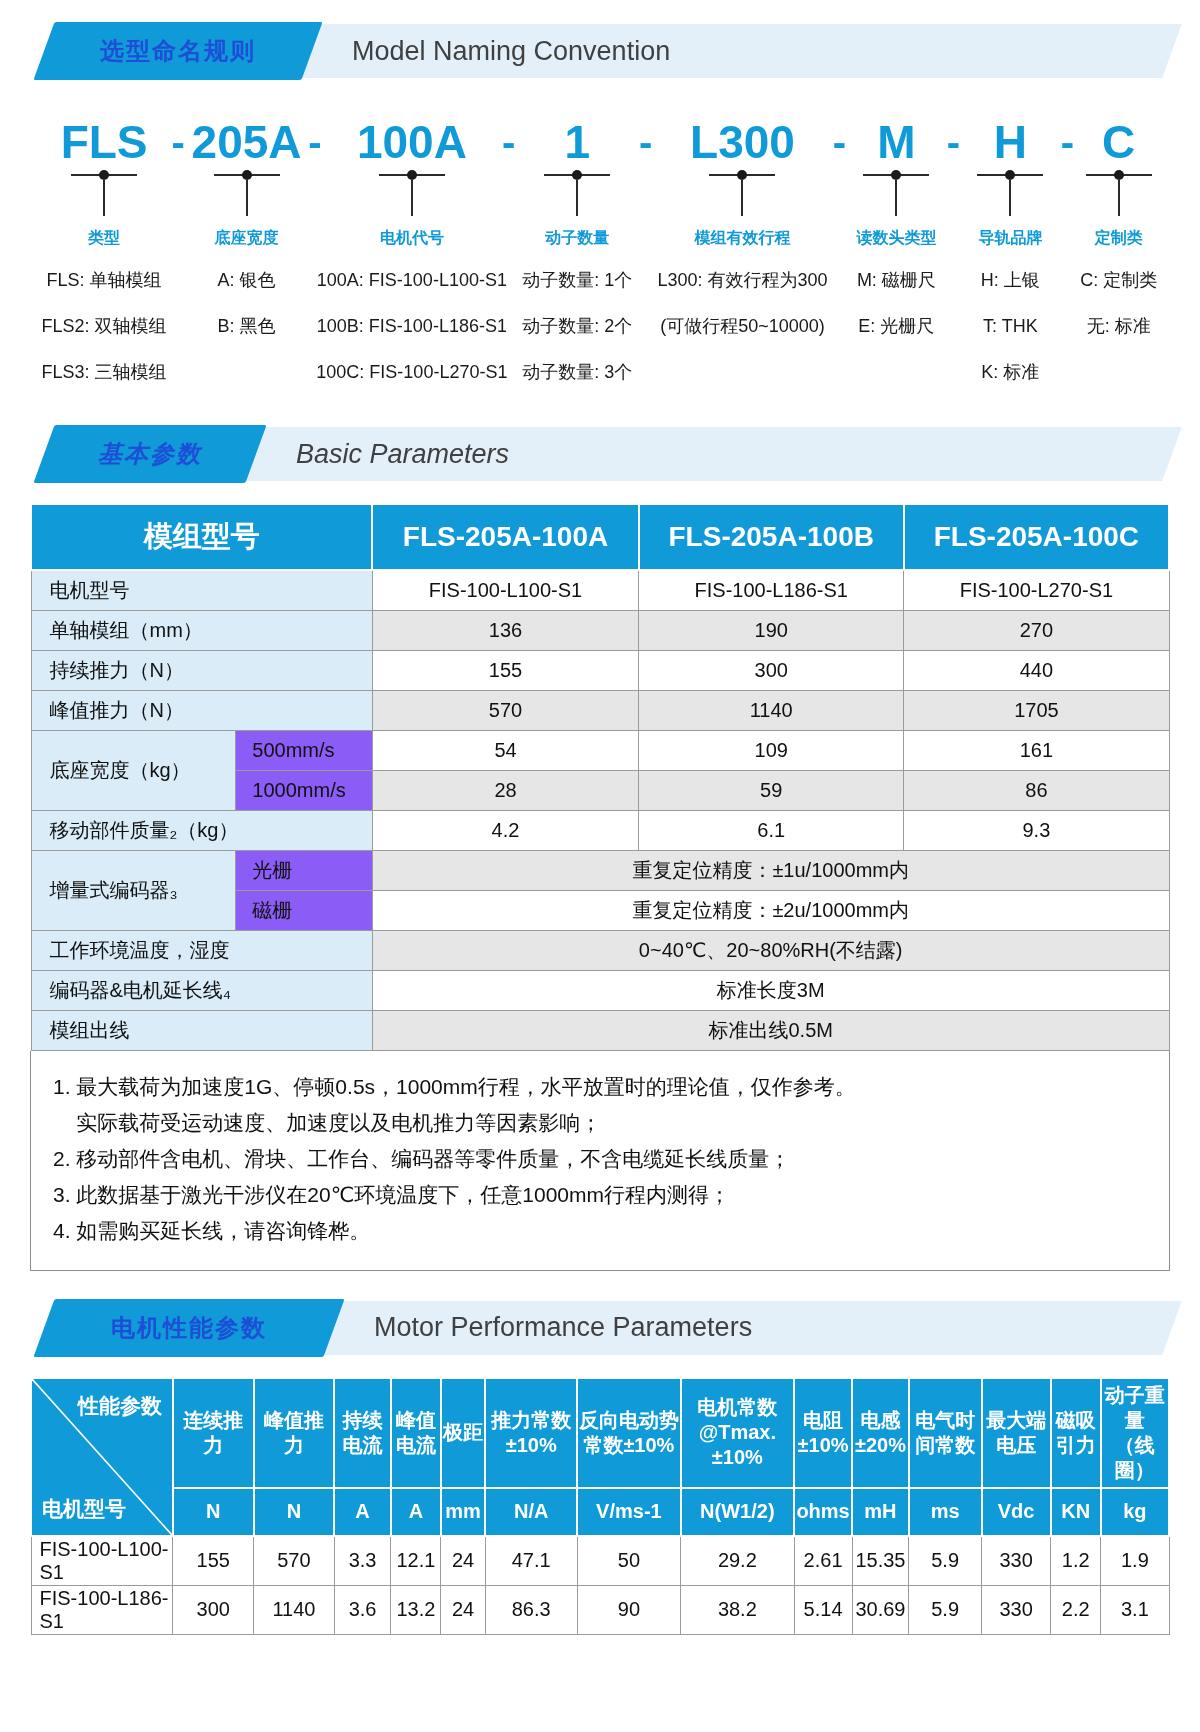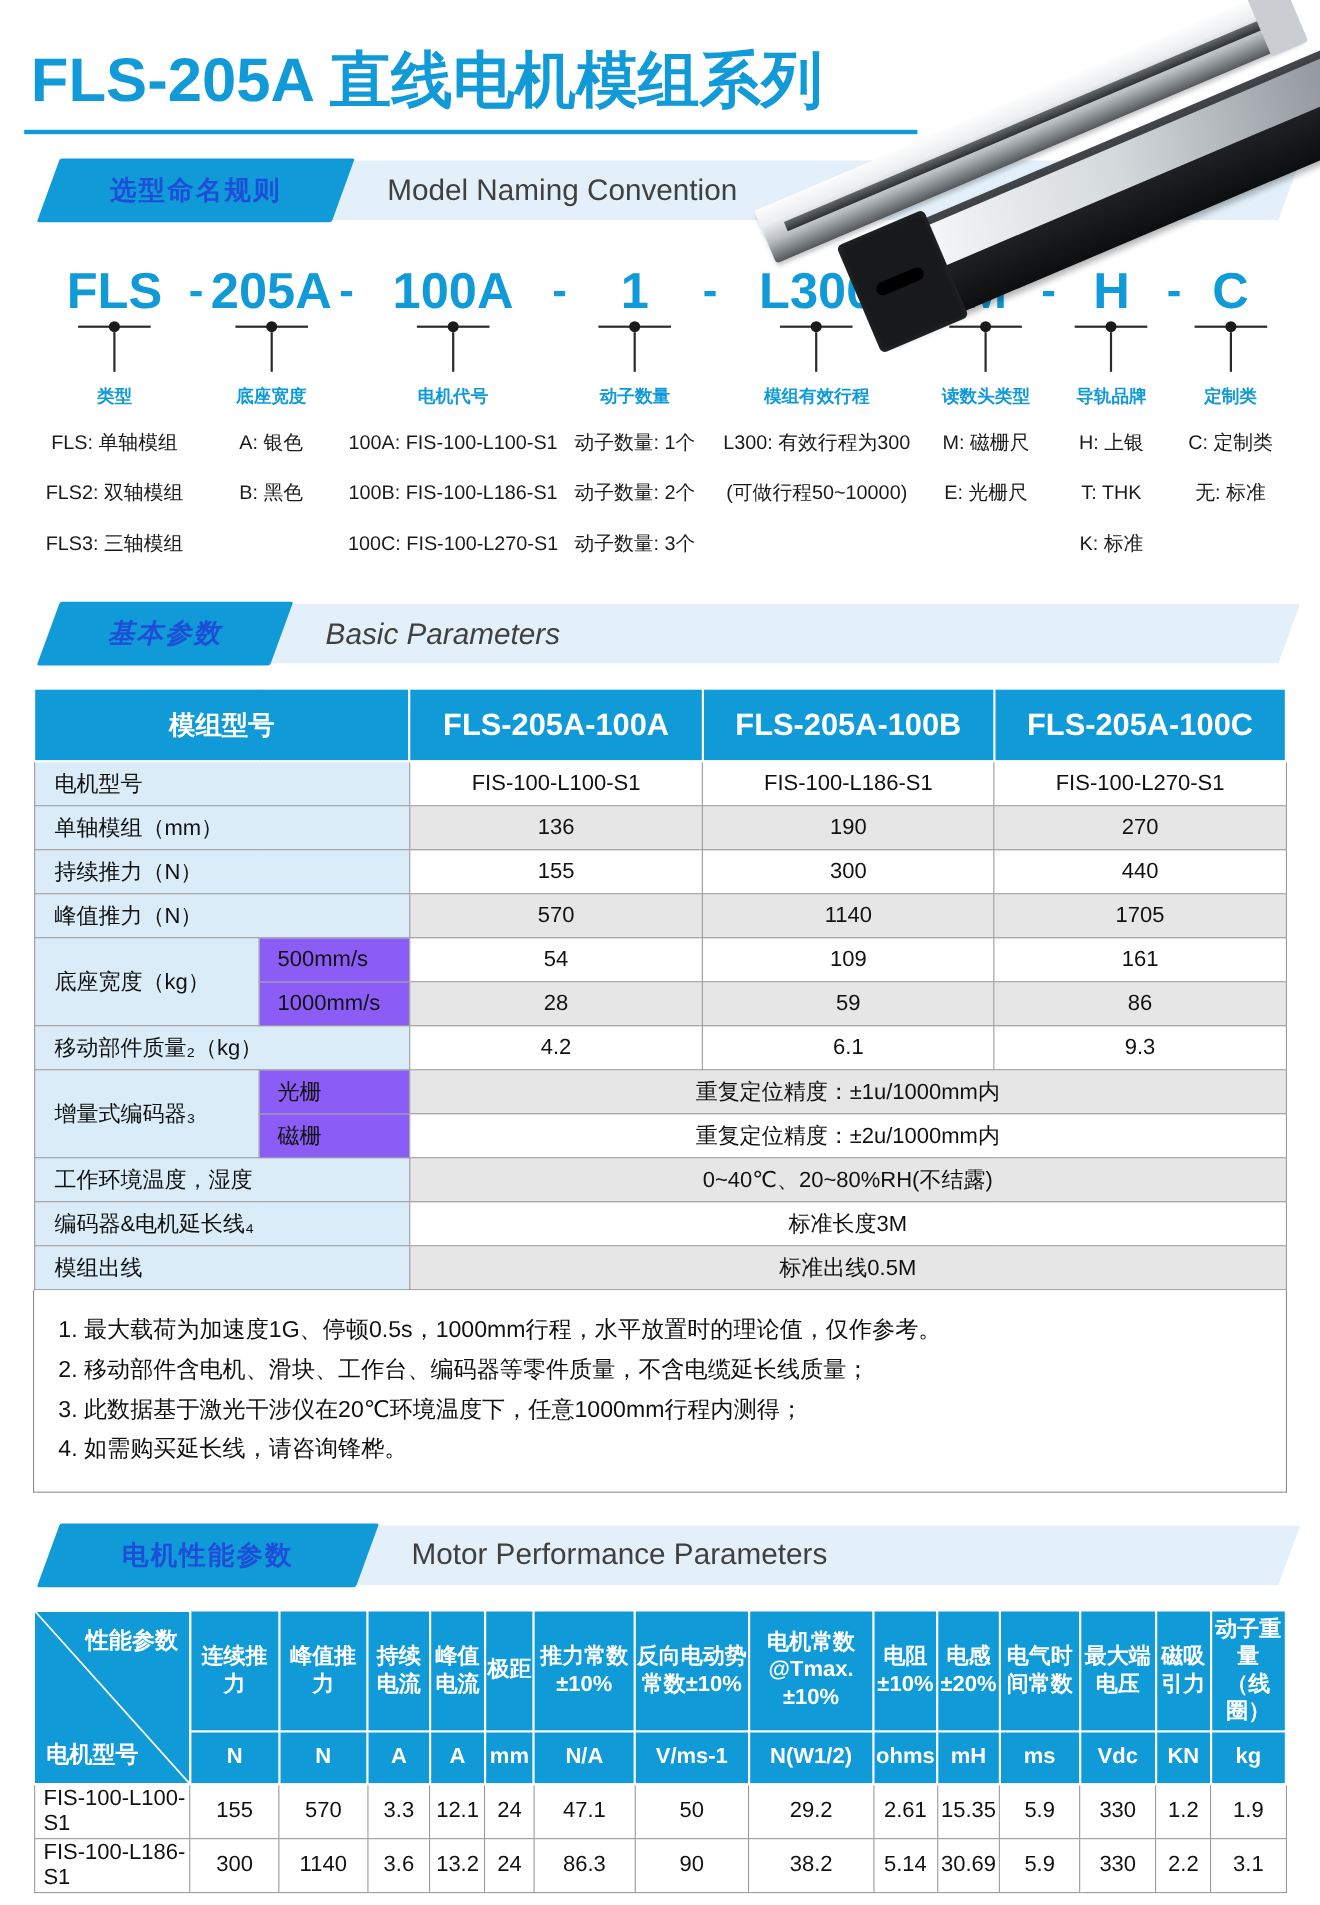--- a/index.html
+++ b/index.html
@@ -56,21 +56,21 @@
   .nitems{margin-top:8px;width:100%;}
   .nitem{font-size:18px;color:#1a1a1a;text-align:center;line-height:46px;white-space:nowrap;}
 
   
   .tbl{width:1140px;margin:20px 0 0 30px;border-collapse:collapse;table-layout:fixed;
        border:1px solid #8e8e8e;}
   .tbl th{background:#109ad8;color:#fff;font-weight:bold;border:2px solid #fff;}
   .tbl td{border:1px solid #9b9b9b;font-size:20px;color:#111;}
   
   #basic-table th{font-size:28px;height:62px;}
-  #basic-table th.h-model{font-size:24px;}
+  #basic-table th.h-model{font-size:29px;}
   #basic-table td{height:37px;text-align:center;background:#fff;}
   #basic-table td.lbl{background:#d9ecf8;text-align:left;padding-left:18px;}
   #basic-table td.sub{background:#8b5cf6;text-align:left;padding-left:16px;}
   #basic-table td.shade{background:#e6e6e6;}
   
   .notes{width:1140px;margin-left:30px;box-sizing:border-box;border:1px solid #8e8e8e;border-top:none;
       padding:18px 22px 20px;background:#fff;}
   .note-line{font-size:21px;line-height:1.72;color:#111;white-space:pre-wrap;}
   
   #perf-table th{font-size:20px;line-height:1.25;white-space:pre-line;padding:4px 0;}
@@ -81,36 +81,20 @@
   th.corner{position:relative;padding:0;}
   .corner-svg{position:absolute;inset:0;width:100%;height:100%;}
   .corner-top{position:absolute;top:14px;right:10px;font-size:21px;font-weight:bold;color:#fff;}
   .corner-bottom{position:absolute;bottom:12px;left:10px;font-size:21px;font-weight:bold;color:#fff;}
 </style>
 </head>
 <body>
 
 <div class="page">
 
-  <div class="hdr">
-    <h1 class="title">FLS-205A 直线电机模组系列</h1>
-    <div class="title-underline"></div>
-    <div class="hero">
-      <div class="mod mod-silver">
-        <div class="mod-rail"></div>
-        <div class="mod-cap"></div>
-      </div>
-      <div class="mod mod-black">
-        <div class="mod-top"></div>
-        <div class="mod-end">
-          <div class="mod-slot"></div>
-        </div>
-      </div>
-    </div>
-  </div>
 
   <div class="banner banner--naming" style="margin-top:22px;">
     <div class="banner-strip"></div>
     <div class="banner-blue"></div>
     <div class="banner-zh">选型命名规则</div>
     <div class="banner-en">Model Naming Convention</div>
   </div>
 
   <div class="naming" id="naming">
       <div class="ncol" style="width: 13%;">
@@ -308,20 +292,21 @@
           <td colspan="3">标准长度3M</td>
         </tr>
         <tr>
           <td class="lbl" colspan="2">模组出线</td>
           <td class="shade" colspan="3">标准出线0.5M</td>
         </tr>
       </tbody>
     </table>
   <div class="notes" id="notes-box">
       <div class="note-line">1. 最大载荷为加速度1G、停顿0.5s，1000mm行程，水平放置时的理论值，仅作参考。</div>
+      <div class="note-line">    实际载荷受运动速度、加速度以及电机推力等因素影响；</div>
       <div class="note-line">2. 移动部件含电机、滑块、工作台、编码器等零件质量，不含电缆延长线质量；</div>
       <div class="note-line">3. 此数据基于激光干涉仪在20℃环境温度下，任意1000mm行程内测得；</div>
       <div class="note-line">4. 如需购买延长线，请咨询锋桦。</div>
     </div>
 
   <div class="banner banner--motor" style="margin-top:28px;">
     <div class="banner-strip"></div>
     <div class="banner-blue"></div>
     <div class="banner-zh">电机性能参数</div>
     <div class="banner-en">Motor Performance Parameters</div>

